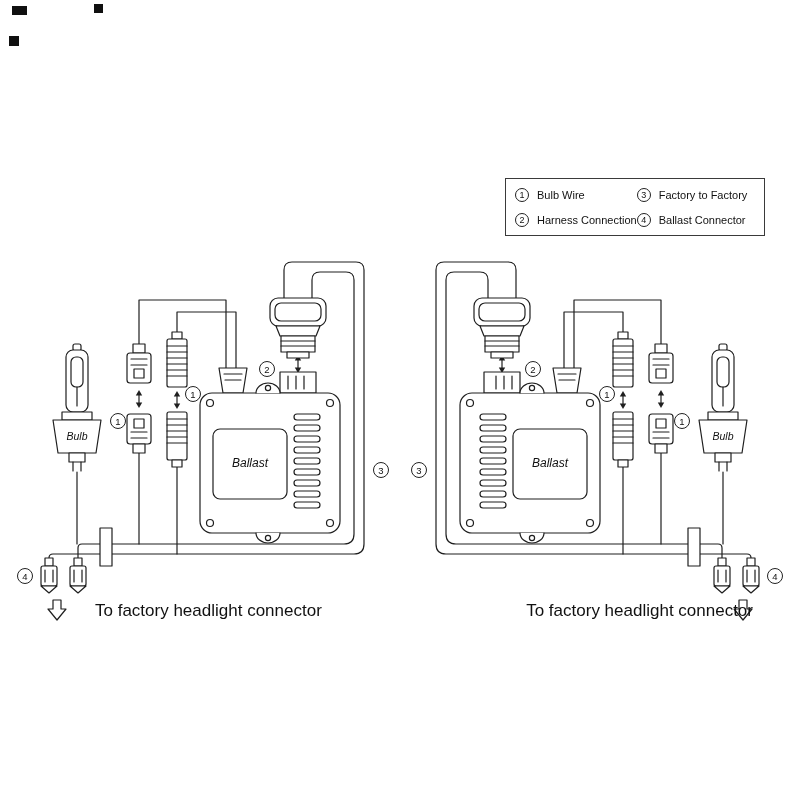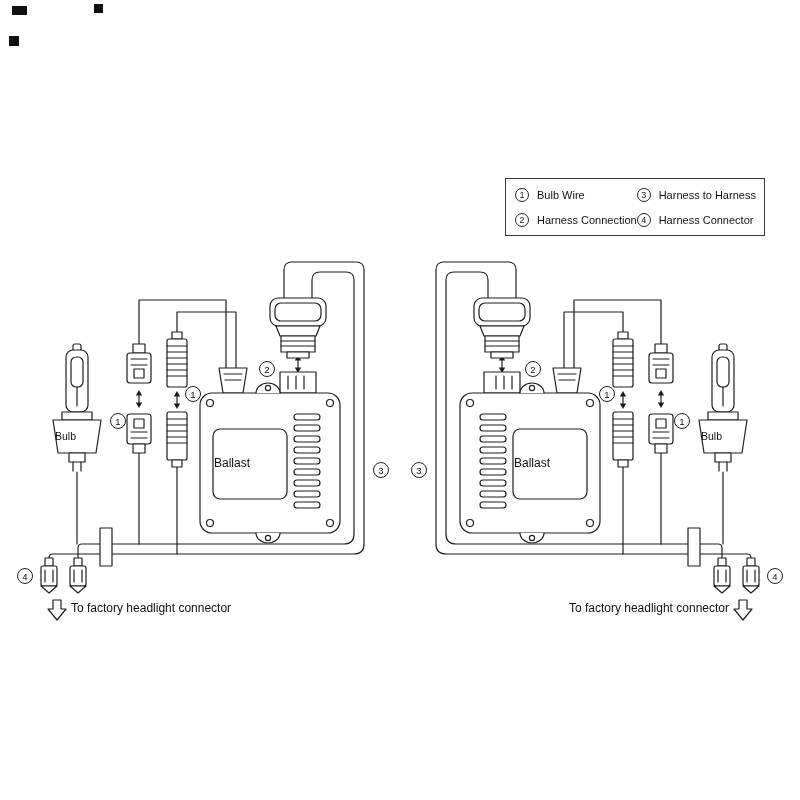--- a/index.html
+++ b/index.html
@@ -3,22 +3,22 @@
 <meta charset="utf-8">
 <style>
   html,body{margin:0;padding:0;}
   body{
     width:800px;height:800px;background:#ffffff;
     font-family:"Liberation Sans", sans-serif;color:#111;
   }
   #screen{position:relative;width:800px;height:800px;overflow:hidden;background:#fff;}
   svg{position:absolute;left:0;top:0;}
   .mark{position:absolute;background:#101010;}
-  .lbl{position:absolute;line-height:1.1;}
-  .caption{position:absolute;font-size:12px;white-space:nowrap;}
+  .lbl{position:absolute;text-align:center;line-height:1.1;font-style:italic;}
+  .caption{position:absolute;font-size:17px;white-space:nowrap;margin-left:24px;}
   .callout{
     position:absolute;width:16px;height:16px;border:1.2px solid #222;border-radius:50%;
     background:#fff;display:flex;align-items:center;justify-content:center;
     font-size:9.5px;box-sizing:border-box;
   }
   .legend{
     position:absolute;left:505px;top:178px;width:260px;height:58px;
     border:1.5px solid #3a3a3a;box-sizing:border-box;background:#fff;
     display:grid;grid-template-columns:1fr 1.08fr;grid-template-rows:1fr 1fr;
     grid-auto-flow:column;align-items:center;padding:3px 4px 3px 9px;
@@ -165,25 +165,25 @@
     <div class="legend-item">
       <span class="legend-num">1</span>
       <span>Bulb Wire</span>
     </div>
     <div class="legend-item">
       <span class="legend-num">2</span>
       <span>Harness Connection</span>
     </div>
     <div class="legend-item">
       <span class="legend-num">3</span>
-      <span>Harness to Harness</span>
+      <span>Factory to Factory</span>
     </div>
     <div class="legend-item">
       <span class="legend-num">4</span>
-      <span>Harness Connector</span>
+      <span>Ballast Connector</span>
     </div>
   </div>
 
   <div class="lbl" style="left:55px;top:431px;width:44px;font-size:10.5px">Bulb</div>
   <div class="lbl" style="left:214px;top:457px;width:72px;font-size:12px">Ballast</div>
 
   <div class="lbl" style="left:701px;top:431px;width:44px;font-size:10.5px">Bulb</div>
   <div class="lbl" style="left:514px;top:457px;width:72px;font-size:12px">Ballast</div>
 
   <div class="callout" style="left:110px;top:413px">1</div>

